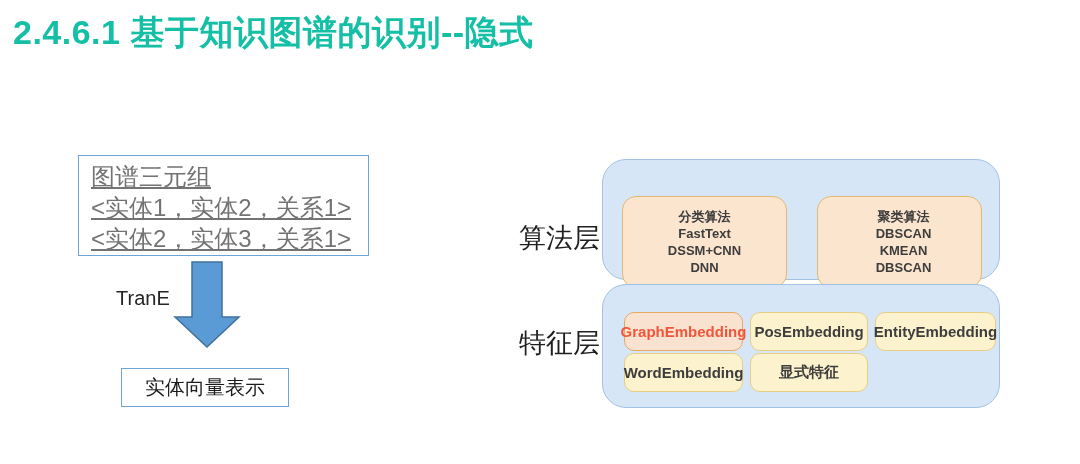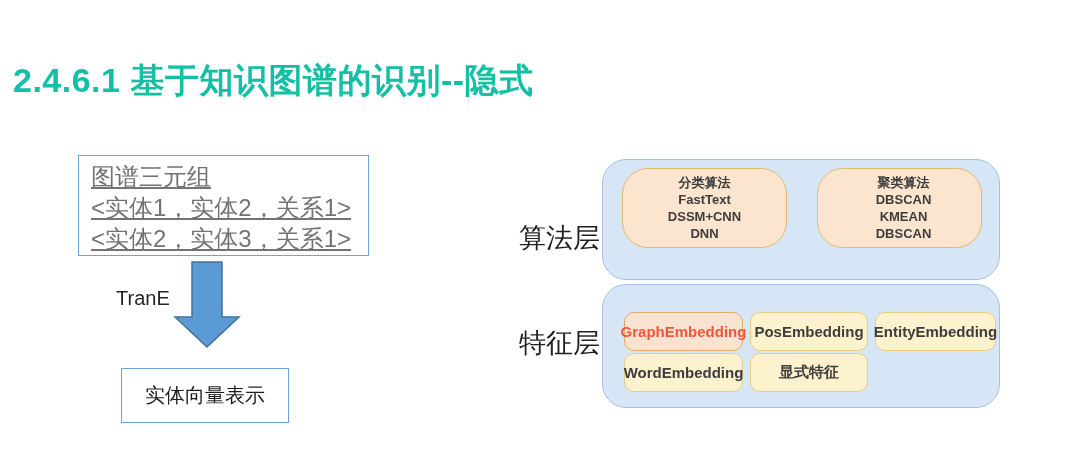--- a/index.html
+++ b/index.html
@@ -9,21 +9,20 @@
     width: 1080px; height: 464px; position: relative; overflow: hidden;
   }
   .stage { position: absolute; inset: 0; }
 
   
   .title {
     position: absolute; left: 13px; top: 10px;
     font-size: 34px; font-weight: 700; letter-spacing: 0.5px;
     color: var(--title-teal);
     white-space: nowrap;
-    margin-top: 48px;
   }
 
   
   .triple-box {
     position: absolute; left: 78px; top: 155px; width: 291px; height: 101px;
     border: 1.5px solid var(--thin-box-border);
     background: #ffffff;
     padding: 5px 0 0 12px;
   }
   .tb-line {
@@ -35,21 +34,21 @@
     position: absolute; left: 116px; top: 287px;
     font-size: 20px; color: #262626;
   }
 
   
   .down-arrow { position: absolute; left: 173px; top: 261px; }
   .arrow-shape { fill: var(--arrow-blue); stroke: var(--arrow-stroke); stroke-width: 1.5; }
 
   
   .result-box {
-    position: absolute; left: 121px; top: 368px; width: 168px; height: 55px;
+    position: absolute; left: 121px; top: 368px; width: 168px; height: 39px;
     border: 1.5px solid var(--thin-box-border);
     background: #ffffff;
     font-size: 20px; color: #1c1c1c;
     display: flex; align-items: center; justify-content: center;
     white-space: nowrap;
   }
 
   
   .layer-label {
     position: absolute; left: 519px; width: 80px;
@@ -64,24 +63,24 @@
     position: absolute; left: 602px; width: 398px;
     background: var(--container-blue-fill);
     border: 1.5px solid var(--container-blue-border);
     border-radius: 24px;
   }
   .algo-container { top: 159px; height: 121px; }
   .feat-container { top: 284px; height: 124px; }
 
   
   .algo-box {
-    position: absolute; top: 8px; width: 165px; height: 80px;
+    position: absolute; top: 36px; width: 165px; height: 92px;
     background: var(--algo-box-fill);
     border: 1.5px solid var(--algo-box-border);
-    border-radius: 26px;
+    border-radius: 14px;
     display: flex; flex-direction: column; justify-content: center; align-items: center;
   }
   .algo-box.box1 { left: 19px; }
   .algo-box.box2 { left: 214px; padding-left: 8px; }
   .algo-line {
     font-size: 13px; font-weight: 700; color: #3d3d3d; line-height: 17px;
     white-space: nowrap;
   }
 
   

